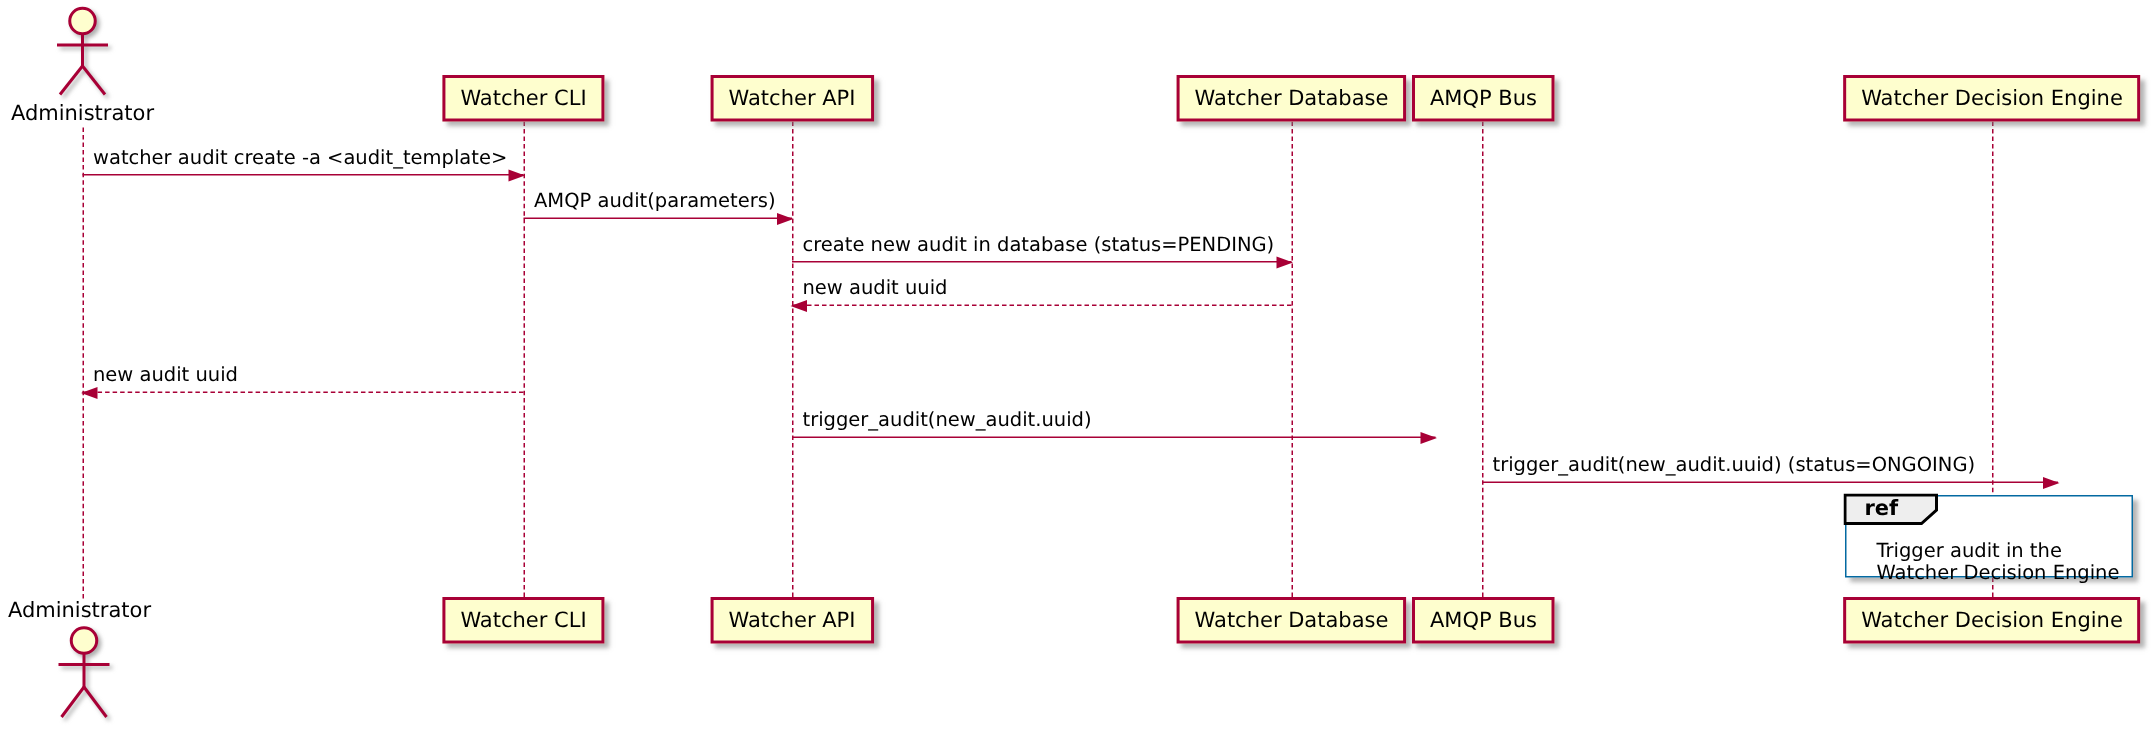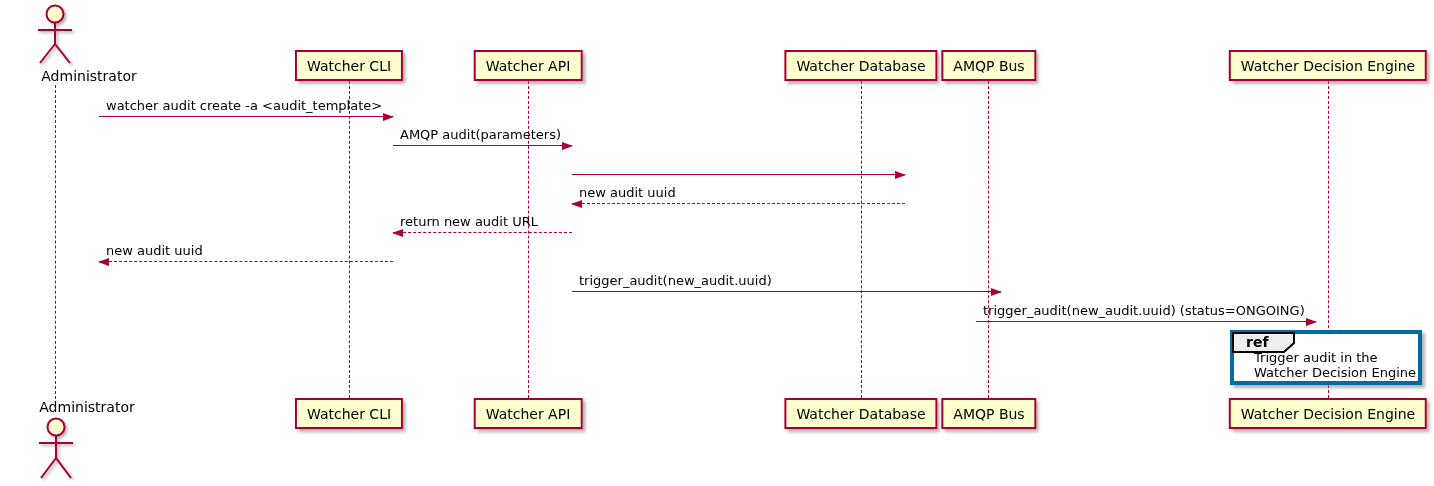--- a/index.html
+++ b/index.html
@@ -35,55 +35,55 @@
     font-size:14px;
     white-space:nowrap;
     box-sizing:border-box;
     z-index:2;
   }
   .actor-figure{position:absolute;z-index:2;}
   .actor-figure svg{filter:drop-shadow(2px 2px 1.5px rgba(120,120,120,0.6));}
   .actor-label{
     position:absolute;
     transform:translateX(-50%);
-    font-size:14px;white-space:nowrap;z-index:2;margin-left:34px;
-  }
-  .msg{position:absolute;height:22px;z-index:1;margin-left:44px;}
+    font-size:14px;white-space:nowrap;z-index:2;
+  }
+  .msg{position:absolute;height:22px;z-index:1;}
   .msg-line{position:absolute;left:0;right:0;bottom:0;height:0;border-top:1px solid var(--border);}
   .msg.dashed .msg-line{border-top-style:dashed;}
   .msg-label{position:absolute;left:7px;bottom:4px;font-size:13px;white-space:nowrap;}
   .ah{position:absolute;width:0;height:0;bottom:-4px;}
   .ah.right{
     right:-1px;
     border-left:11px solid var(--border);
     border-top:4px solid transparent;
     border-bottom:4px solid transparent;
   }
   .ah.left{
     left:-1px;
     border-right:11px solid var(--border);
     border-top:4px solid transparent;
     border-bottom:4px solid transparent;
   }
   .refbox{
     position:absolute;
     left:1230px;top:330px;width:192px;height:55px;
     background:var(--refbg);
-    border:4px solid #0369a1;
+    border:1px solid #0369a1;
     box-shadow:3px 3px 3px rgba(120,120,120,0.55);
     box-sizing:border-box;
     z-index:3;
   }
   .ref-head{position:absolute;left:-2px;top:-2px;}
   .ref-keyword{
     position:absolute;left:12px;top:0px;
     font-weight:bold;font-size:14px;
   }
   .ref-body{
-    position:absolute;left:20px;top:16px;
+    position:absolute;left:20px;top:29px;
     font-size:13px;line-height:15px;white-space:nowrap;
   }
 </style>
 </head>
 <body>
 
 <div class="canvas">
 
   <div class="lifeline" style="left:54.5px;top:85px;height:314px;"></div>
   <div class="lifeline" style="left:348.5px;top:81px;height:317px;"></div>
@@ -125,49 +125,45 @@
     <div class="ah right"></div>
   </div>
 
   <div class="msg solid" style="left:349px;top:124px;width:179px;">
     <span class="msg-label">AMQP audit(parameters)</span>
     <div class="msg-line"></div>
     <div class="ah right"></div>
   </div>
 
   <div class="msg solid" style="left:528px;top:153px;width:333px;">
+    <span class="msg-label">create new audit in database (status=PENDING)</span>
     <div class="msg-line"></div>
     <div class="ah right"></div>
   </div>
 
   <div class="msg dashed" style="left:528px;top:182px;width:333px;">
     <span class="msg-label">new audit uuid</span>
     <div class="msg-line"></div>
     <div class="ah left"></div>
   </div>
 
-  <div class="msg dashed" style="left:349px;top:211px;width:179px;">
-    <span class="msg-label">return new audit URL</span>
-    <div class="msg-line"></div>
-    <div class="ah left"></div>
-  </div>
 
   <div class="msg dashed" style="left:55px;top:240px;width:294px;">
     <span class="msg-label">new audit uuid</span>
     <div class="msg-line"></div>
     <div class="ah left"></div>
   </div>
 
   <div class="msg solid" style="left:528px;top:270px;width:429px;">
     <span class="msg-label">trigger_audit(new_audit.uuid)</span>
     <div class="msg-line"></div>
     <div class="ah right"></div>
   </div>
 
-  <div class="msg solid" style="left:932px;top:300px;width:340px;">
+  <div class="msg solid" style="left:988px;top:300px;width:340px;padding-left:44px;">
     <span class="msg-label">trigger_audit(new_audit.uuid) (status=ONGOING)</span>
     <div class="msg-line"></div>
     <div class="ah right"></div>
   </div>
 
   <div class="refbox">
     <svg class="ref-head" width="70" height="22" viewBox="0 0 70 22">
       <path d="M1,1 H62 V11 L52,20 H1 Z" fill="#EEEEEE" stroke="#000000" stroke-width="2"></path>
     </svg>
     <span class="ref-keyword">ref</span>

